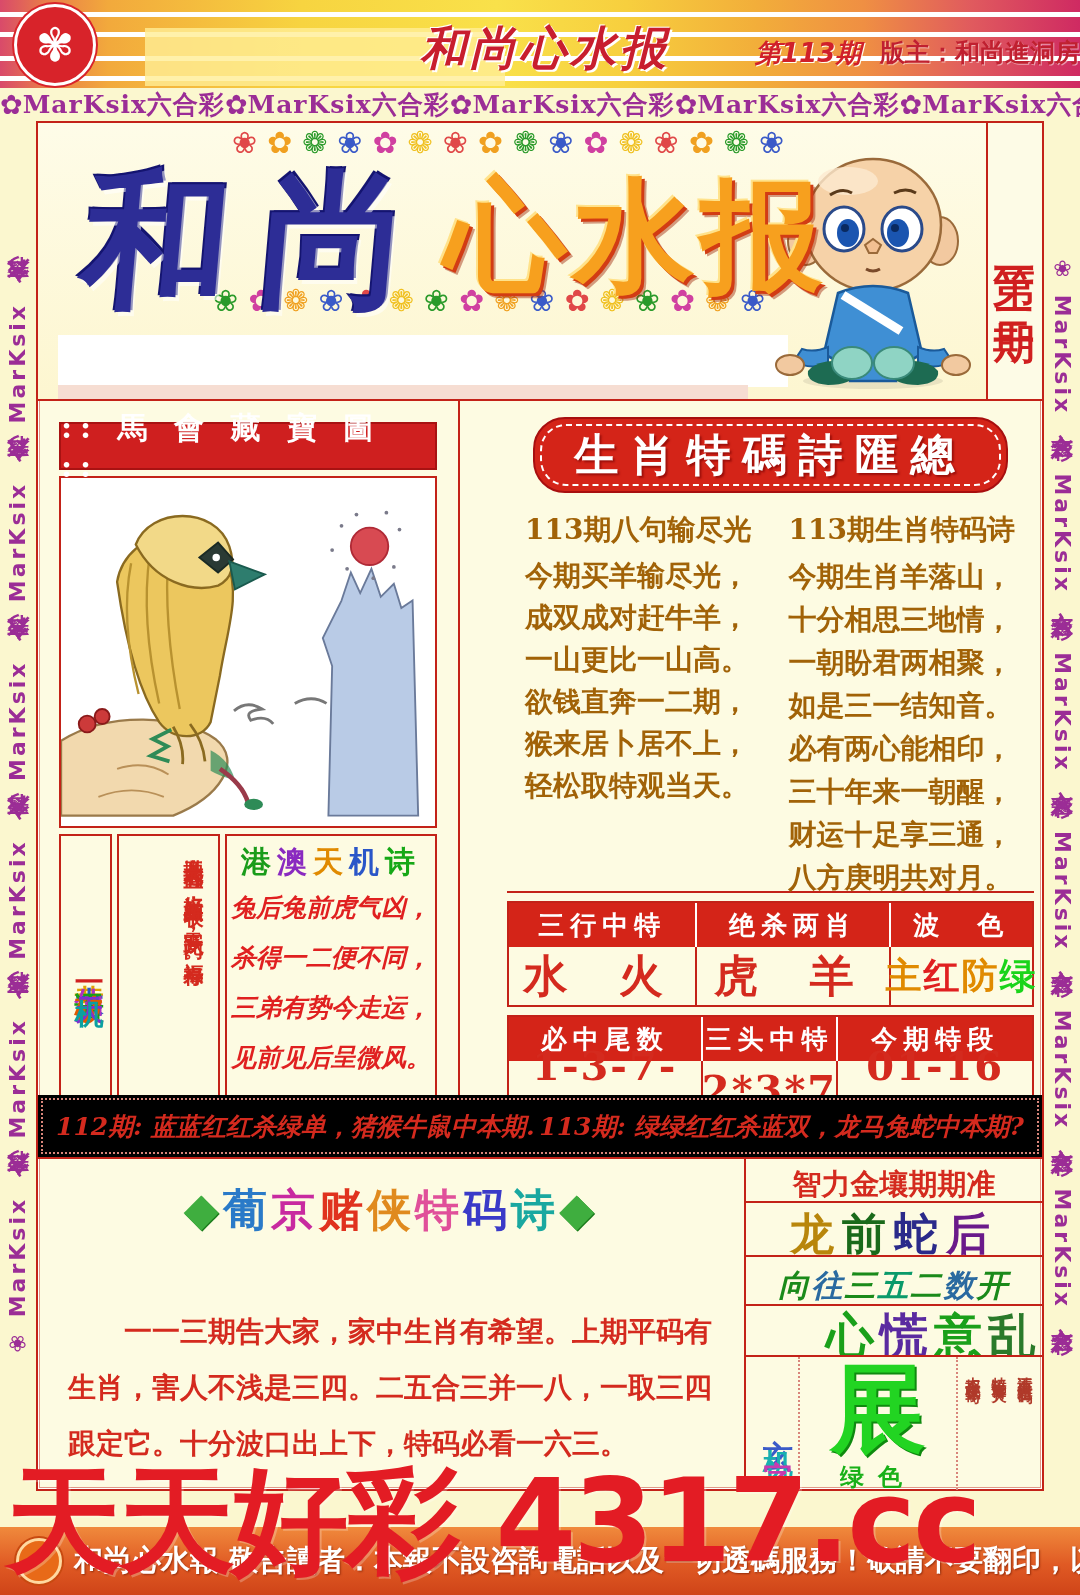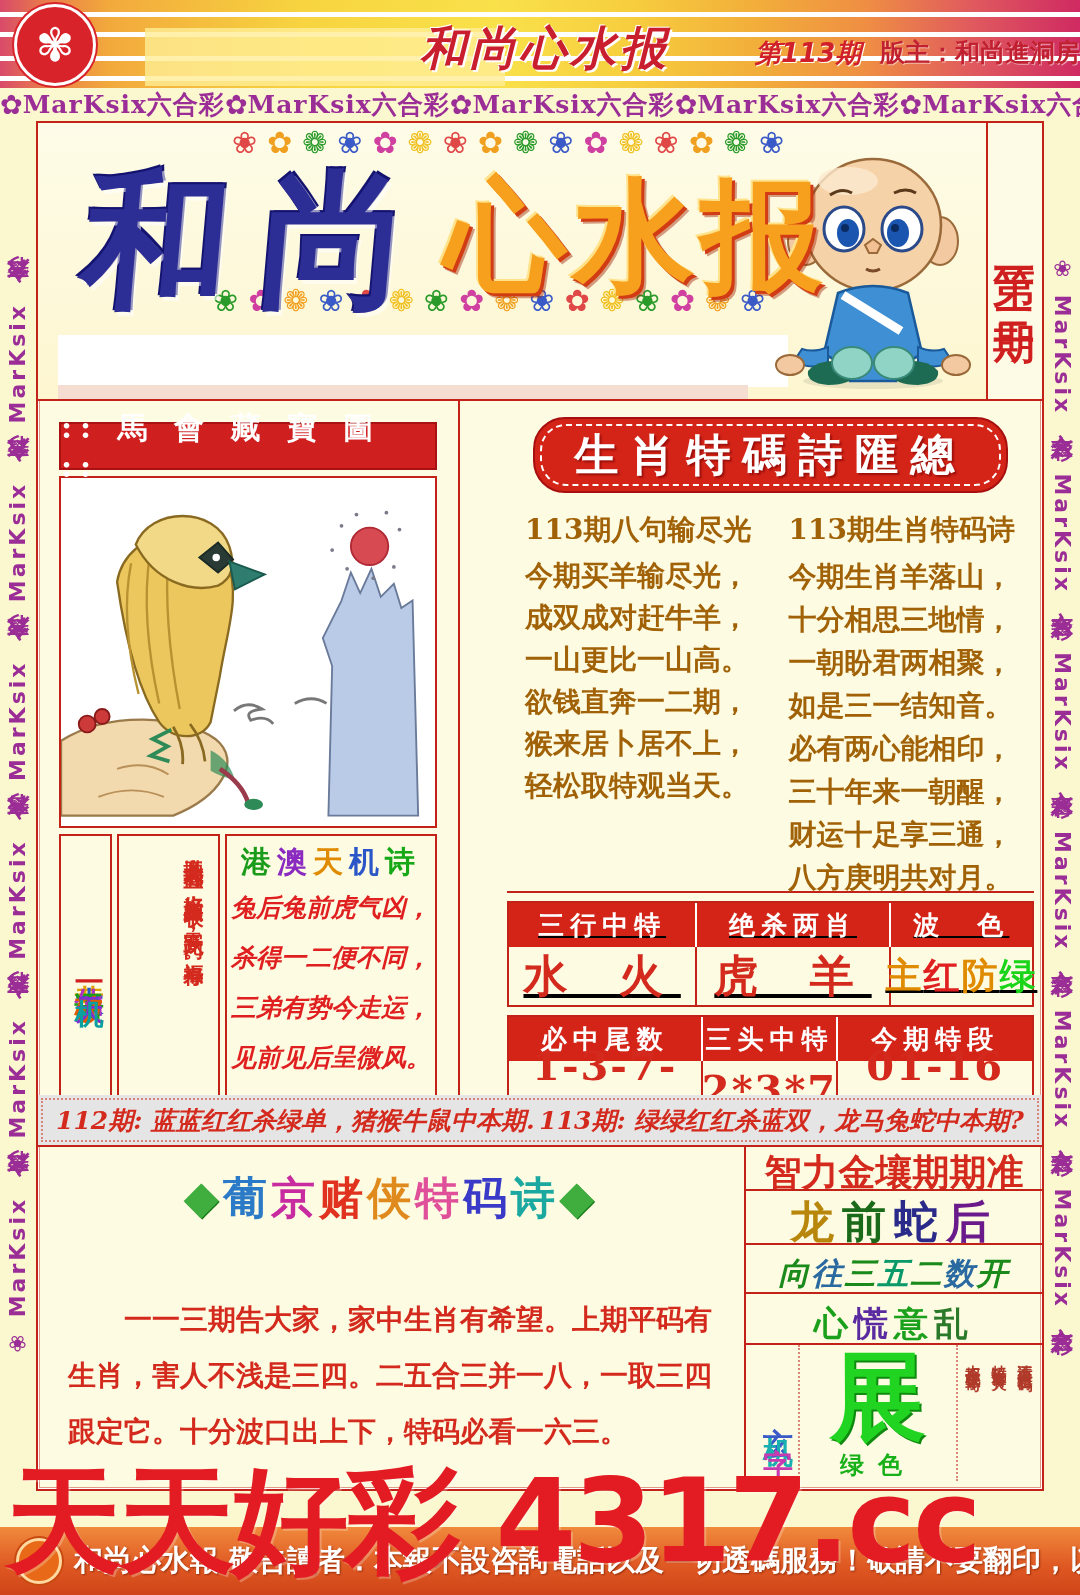--- a/index.html
+++ b/index.html
@@ -96,46 +96,46 @@
 
   .pred { margin-top:8px; border:2px solid #c32218; }
   .pred .hd { display:grid; }
   .pred .hd div { background:#d42418; color:#fff; font-weight:bold; font-size:26px; letter-spacing:6px;
     text-align:center; line-height:44px; border-right:2px solid #fff; }
   .pred .hd div:last-child { border-right:none; }
   .pred .vals { display:grid; }
   .pred .vals div { color:#d42a1e; font-family:"DejaVu Serif",serif; font-weight:bold; text-align:center;
     border-right:2px solid #c32218; display:flex; align-items:center; justify-content:center; }
   .pred .vals div:last-child { border-right:none; }
-  .t1 .hd, .t1 .vals { grid-template-columns:36% 37% 27%;text-decoration:underline; }
+  .t1 .hd, .t1 .vals { grid-template-columns:36% 37% 27%; }
   .t2 .hd, .t2 .vals { grid-template-columns:37% 26% 37%; }
   .t1 .vals div { height:58px; font-size:44px; letter-spacing:18px; }
   .t1 .vals .bose { font-size:36px; letter-spacing:2px; }
   .t2 .vals div { height:56px; font-size:40px; letter-spacing:2px; }
   .c-orange { color:#e08a00; } .c-red { color:#e02020; } .c-green { color:#1ad41a; }
 
   
-  .history { height:52px; border-bottom:2px solid #c32218; background:#e5e5e5; margin:0; position:relative;
+  .history { height:64px; border-bottom:2px solid #c32218; background:#000000; margin:0; position:relative;
     display:flex; align-items:center; justify-content:space-between; padding:0 18px; }
   .history::before { content:''; position:absolute; inset:3px; border:2px dotted #d8857a; pointer-events:none;}
   .history span { color:#d42a1e; font-family:"DejaVu Serif",serif; font-style:italic; font-weight:bold; font-size:25px; white-space:nowrap;}
 
   
   .bottom { display:flex; height:334px; }
   .pj-box { flex:1; border-right:2px solid #c32218; position:relative; }
   .pj-title { text-align:center; margin-top:22px; font-family:"DejaVu Serif",serif; font-weight:bold; font-size:44px; letter-spacing:4px;}
   .pj-title .dia { color:#3fae3f; text-shadow:1px 1px 0 #1a7a1a; font-size:46px; }
   .pj-para { margin:64px 26px 0 30px; color:#d42a1e; font-weight:bold; font-size:28px; line-height:56px; text-indent:2em; }
 
   .rp-box { width:296px; display:flex; flex-direction:column; }
   .rp-row { border-bottom:2px solid #c32218; text-align:center; font-family:"DejaVu Serif",serif; font-weight:bold; white-space:nowrap; overflow:hidden;}
-  .rp1 { font-size:37px; color:#d42a1e; line-height:50px; }
+  .rp1 { font-size:29px; color:#d42a1e; line-height:50px; }
   .rp2 { font-size:44px; line-height:62px; letter-spacing:8px; }
   .rp3 { font-size:31px; line-height:56px; font-style:italic; letter-spacing:2px; }
-  .rp4 { font-size:34px; line-height:58px; letter-spacing:6px; }
+  .rp4 { font-size:48px; line-height:58px; letter-spacing:6px;text-align:right; }
   .xj-row { flex:1; display:flex; }
   .xj-label { width:54px; border-right:2px dotted #d8857a; writing-mode:vertical-rl; text-align:center;
     font-family:"DejaVu Serif",serif; font-weight:bold; font-size:30px; letter-spacing:10px; padding-top:10px;}
   .xj-main { flex:1; text-align:center; }
   .xj-char { font-size:96px; line-height:104px; color:#22d422; font-family:"DejaVu Serif",serif; font-weight:bold;
     text-shadow:2px 2px 0 #0f8a0f; }
   .xj-color { font-size:24px; color:#18b018; font-weight:bold; letter-spacing:14px; font-family:"DejaVu Serif",serif;}
   .xj-note { width:86px; border-left:2px dotted #d8857a; writing-mode:vertical-rl; padding:8px 4px;
     color:#b03a2a; font-size:15px; font-weight:bold; line-height:26px; letter-spacing:2px;}
 

